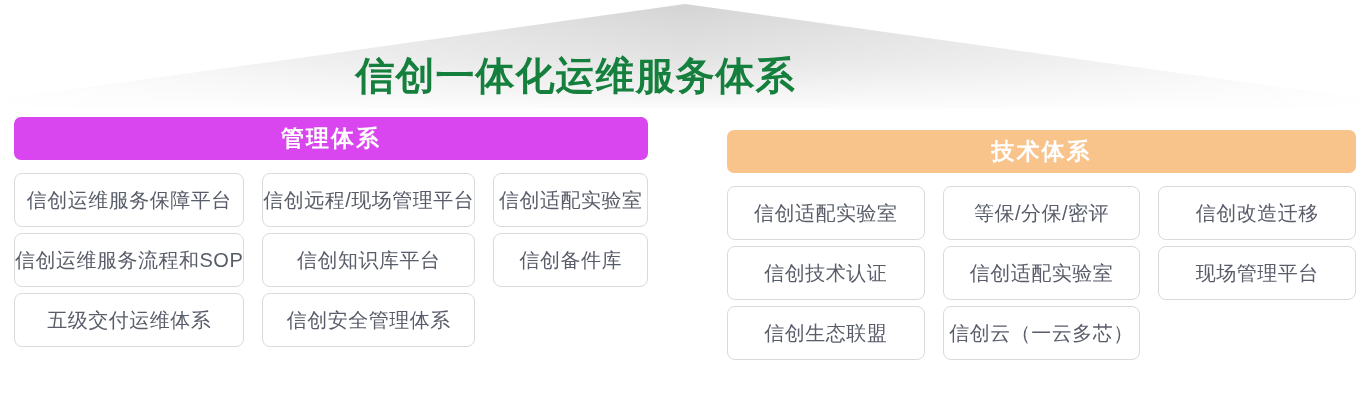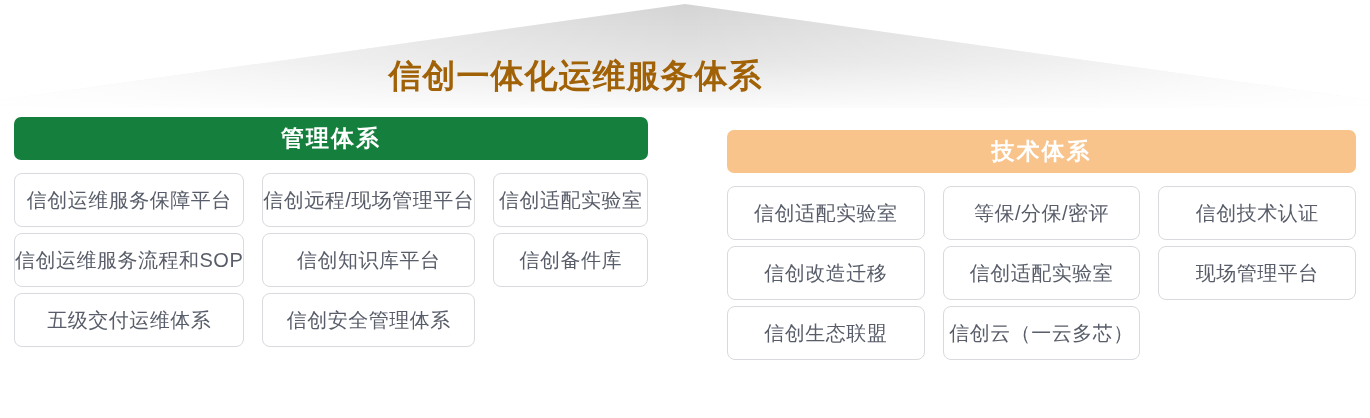--- a/index.html
+++ b/index.html
@@ -29,24 +29,24 @@
     height: 108px;
   }
 
   
   #main-title {
     position: absolute;
     left: 0;
     top: 54px;
     width: 1151px;
     text-align: center;
-    font-size: 33px;
+    font-size: 39px;
     font-weight: bold;
     letter-spacing: 1px;
-    color: #a16207;
+    color: #15803d;
     line-height: 44px;
     white-space: nowrap;
   }
 
   
   #pillars {
     position: absolute;
     left: 0;
     top: 117px;
     width: 1370px;
@@ -74,21 +74,21 @@
     border-radius: 7px;
     color: #ffffff;
     font-size: 23px;
     font-weight: bold;
     letter-spacing: 2px;
     display: flex;
     align-items: center;
     justify-content: center;
     white-space: nowrap;
   }
-  #header-management { background: #15803d; }
+  #header-management { background: #d946ef; }
   #header-technology { background: #f8c48b; }
 
   .pillar-grid {
     margin-top: 13px;
     display: grid;
     grid-template-columns: 1fr 1fr 1fr;
     column-gap: 18px;
     row-gap: 6px;
     text-align: center;
   }
@@ -148,22 +148,22 @@
       <div class="cell">五级交付运维体系</div>
       <div class="cell">信创安全管理体系</div>
     </div>
   </div>
 
   <div class="pillar" id="pillar-technology">
     <div class="pillar-header" id="header-technology">技术体系</div>
     <div class="pillar-grid">
       <div class="cell">信创适配实验室</div>
       <div class="cell">等保/分保/密评</div>
+      <div class="cell">信创改造迁移</div>
       <div class="cell">信创技术认证</div>
-      <div class="cell">信创改造迁移</div>
       <div class="cell">信创适配实验室</div>
       <div class="cell">现场管理平台</div>
       <div class="cell">信创生态联盟</div>
       <div class="cell">信创云（一云多芯）</div>
     </div>
   </div>
 
 </div>
 
 </body></html>

